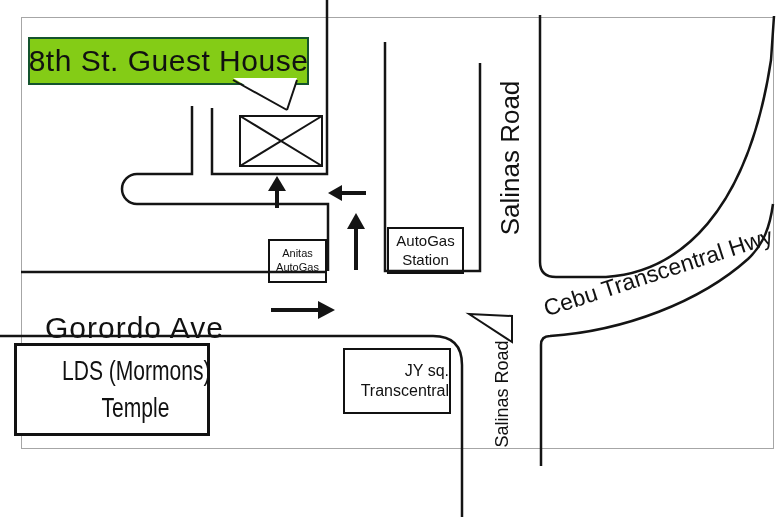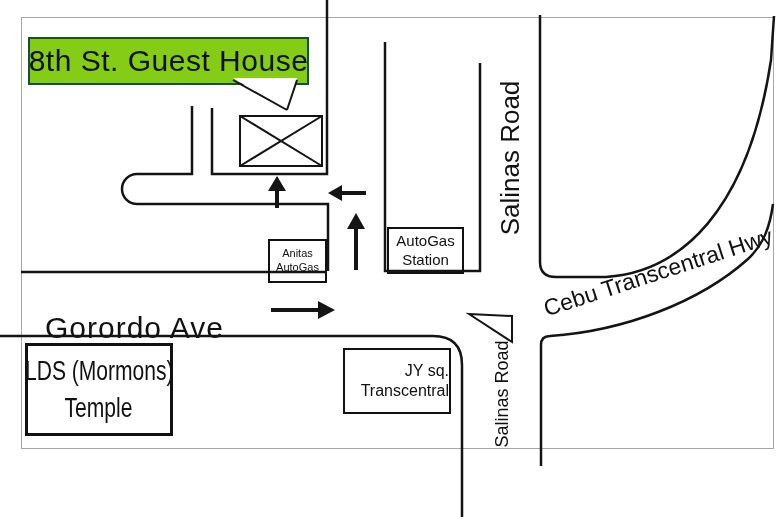--- a/index.html
+++ b/index.html
@@ -11,21 +11,21 @@
   
   #callout{left:28px;top:37px;width:277px;height:44px;border:2px solid #14532d;
            display:flex;align-items:center;justify-content:center;background:#84cc16;
            font-size:30px;letter-spacing:0.5px;white-space:nowrap;}
   
   .place{border:2px solid #111;background:#fff;display:flex;flex-direction:column;
          align-items:center;justify-content:center;text-align:center;line-height:1.25;}
   #anitas{left:268px;top:216px;width:55px;height:40px;font-size:11px;margin-top:23px;}
   #autogas{left:387px;top:227px;width:73px;height:43px;font-size:15px;}
   #jy{left:343px;top:348px;width:104px;height:62px;font-size:16px;align-items:flex-end;}
-  #lds{left:25px;top:343px;width:142px;height:87px;border-width:3px;font-size:27px;line-height:1.35;}
+  #lds{left:14px;top:343px;width:142px;height:87px;border-width:3px;font-size:27px;line-height:1.35;padding-left:48px;}
   #lds .squeeze{display:block;transform:scaleX(0.78);transform-origin:center;white-space:nowrap;}
   
   .road-label{white-space:nowrap;display:flex;align-items:center;justify-content:center;}
   #gorordo-label{left:45px;top:290px;height:34px;font-size:30px;letter-spacing:1px;margin-top:21px;}
   #salinas-upper-label{left:410px;top:143px;width:200px;height:30px;font-size:26px;
                        transform:rotate(-90deg);transform-origin:center;}
   #salinas-lower-label{left:442px;top:383px;width:120px;height:22px;font-size:18px;
                        transform:rotate(-90deg);transform-origin:center;}
   #cebu-label{left:538px;top:258px;width:240px;height:28px;font-size:23px;
               transform:rotate(-18deg);transform-origin:center;}

